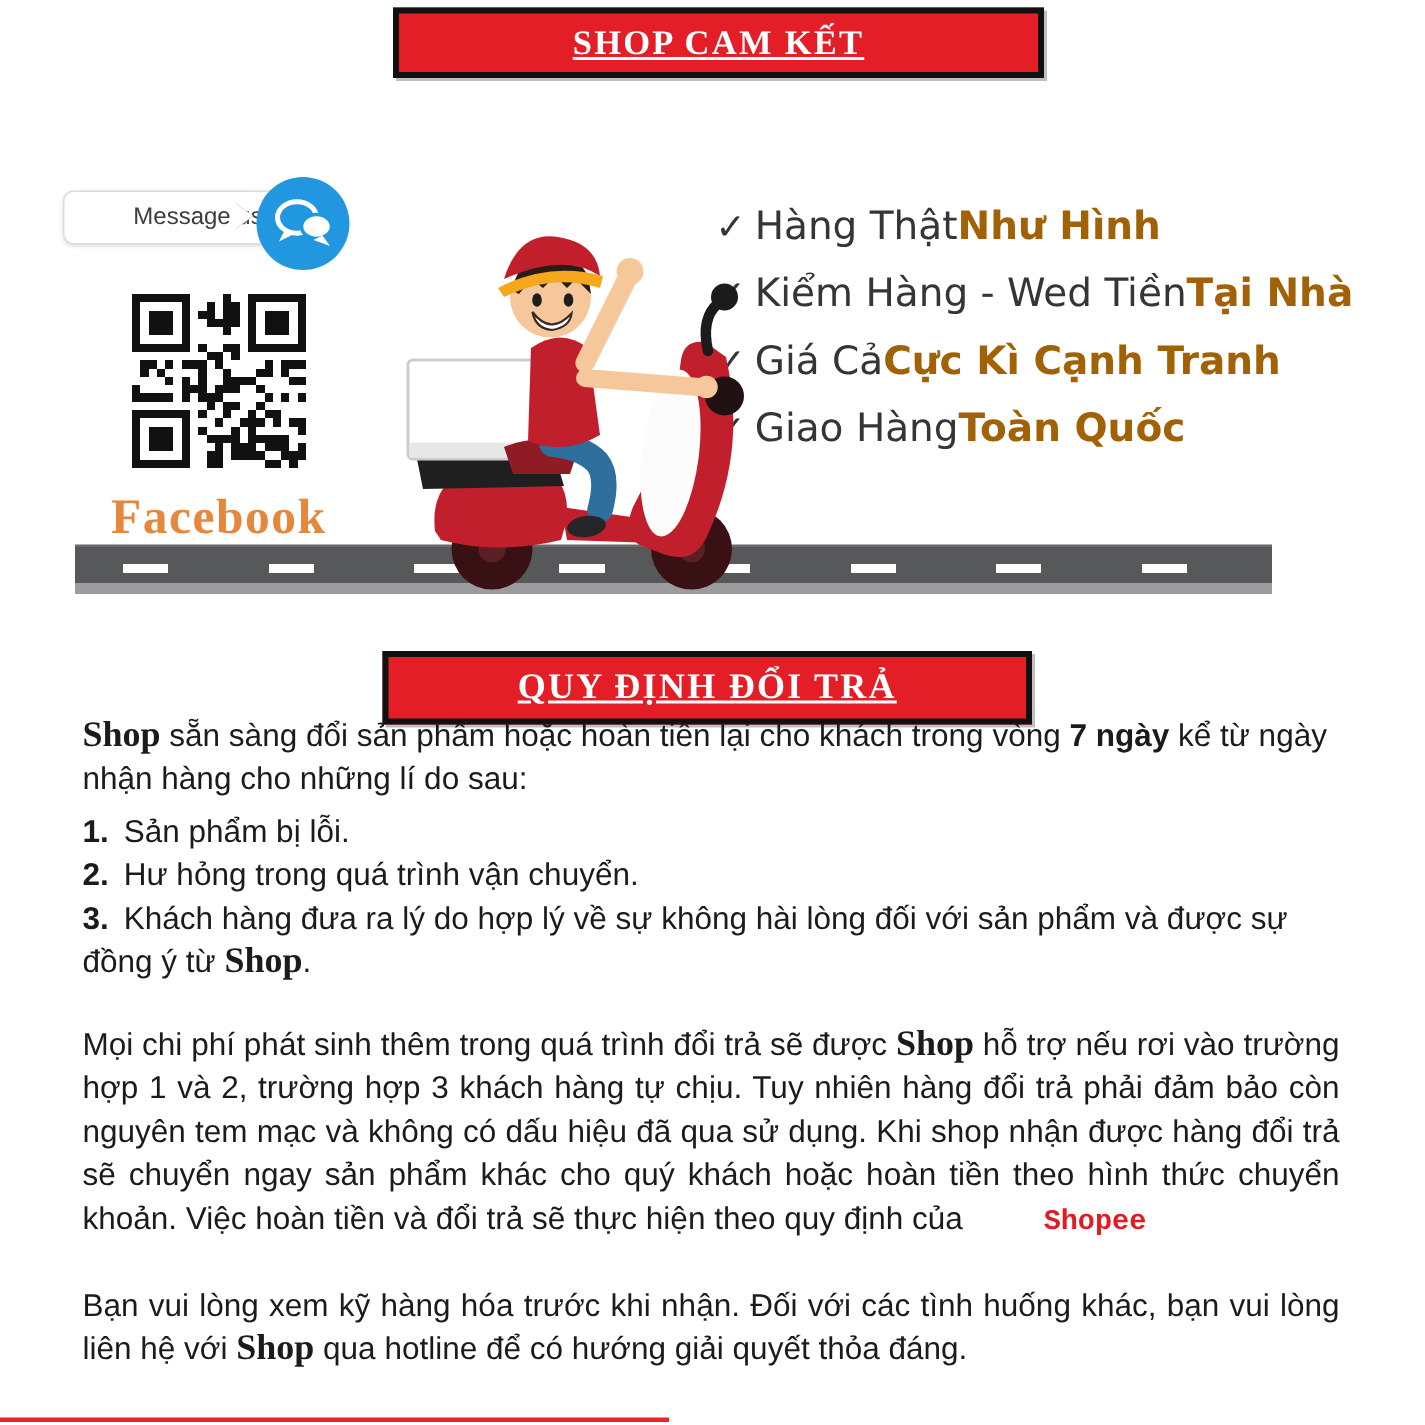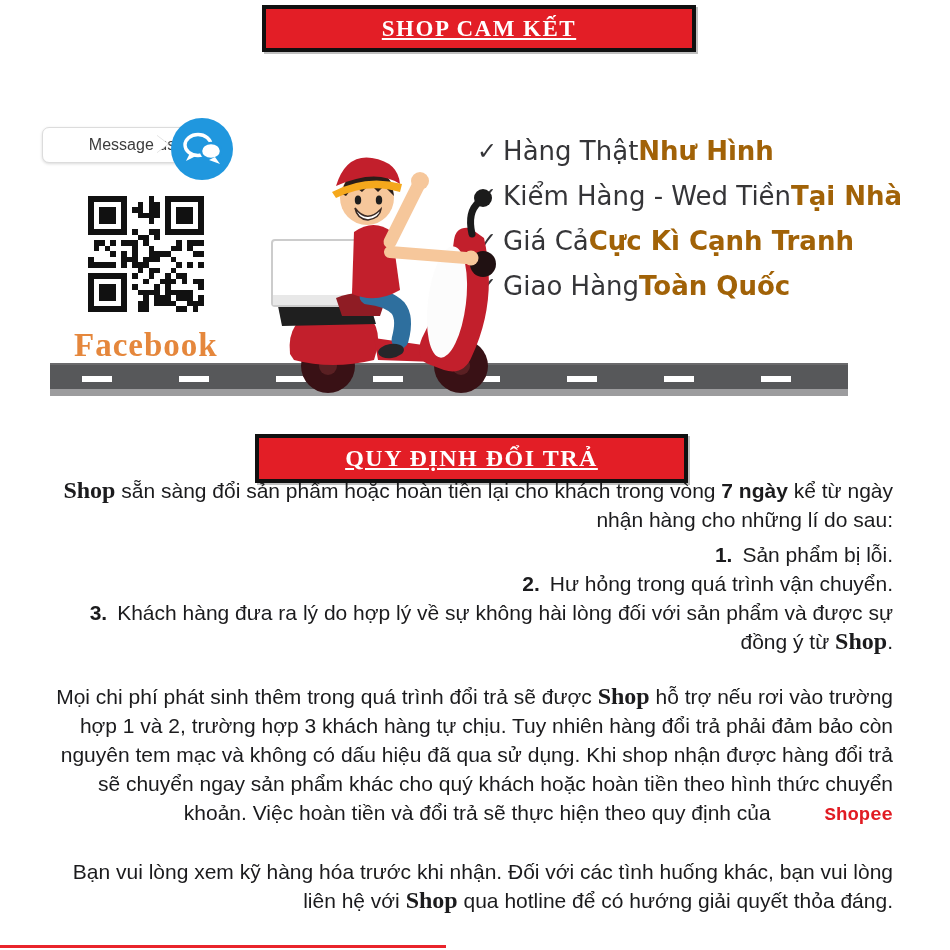--- a/index.html
+++ b/index.html
@@ -50,21 +50,21 @@
   .road{left:50px;top:363px;width:798px;height:33px;z-index:1;
       background:linear-gradient(#6a6a6c 0 2px,var(--road-gray) 2px 26px,#9c9c9e 26px 33px);}
   .road-dashes{position:absolute;left:32px;right:22px;top:13px;height:6px;
       background:repeating-linear-gradient(90deg,#fff 0 30px,transparent 30px 97px);}
 
   
   #scooter{left:248px;top:140px;z-index:2;}
 
   
   .policy{left:55px;top:476px;width:838px;font-size:21px;line-height:29px;color:var(--text-dark);}
-  .policy p{margin:0;text-align:right;}
+  .policy p{margin:0;}
   .brand-serif{font-family:"Liberation Serif",serif;font-weight:bold;font-size:24px;}
   .shopee{font-family:Liberation Mono, monospace;font-weight:bold;font-size:19px;color:var(--shopee-red);margin-left:48px;}
   .reasons{margin-top:6px;}
   .reason .num{margin-right:10px;}
   .para-support{margin-top:26px !important;text-align:justify;}
   .para-note{margin-top:27px !important;text-align:justify;}
 
   .bottom-line{left:0;top:945px;width:446px;height:3px;background:#e9242b;}
 </style>
 </head>

